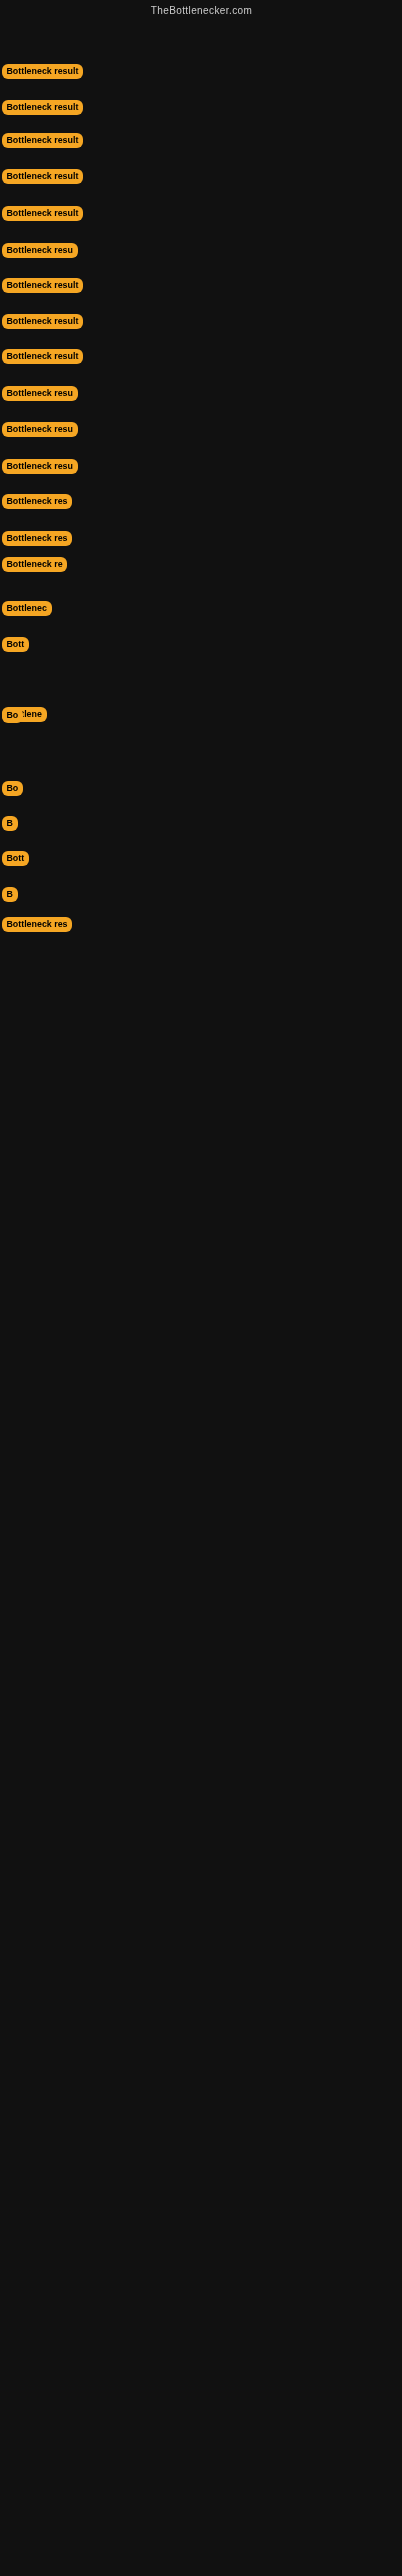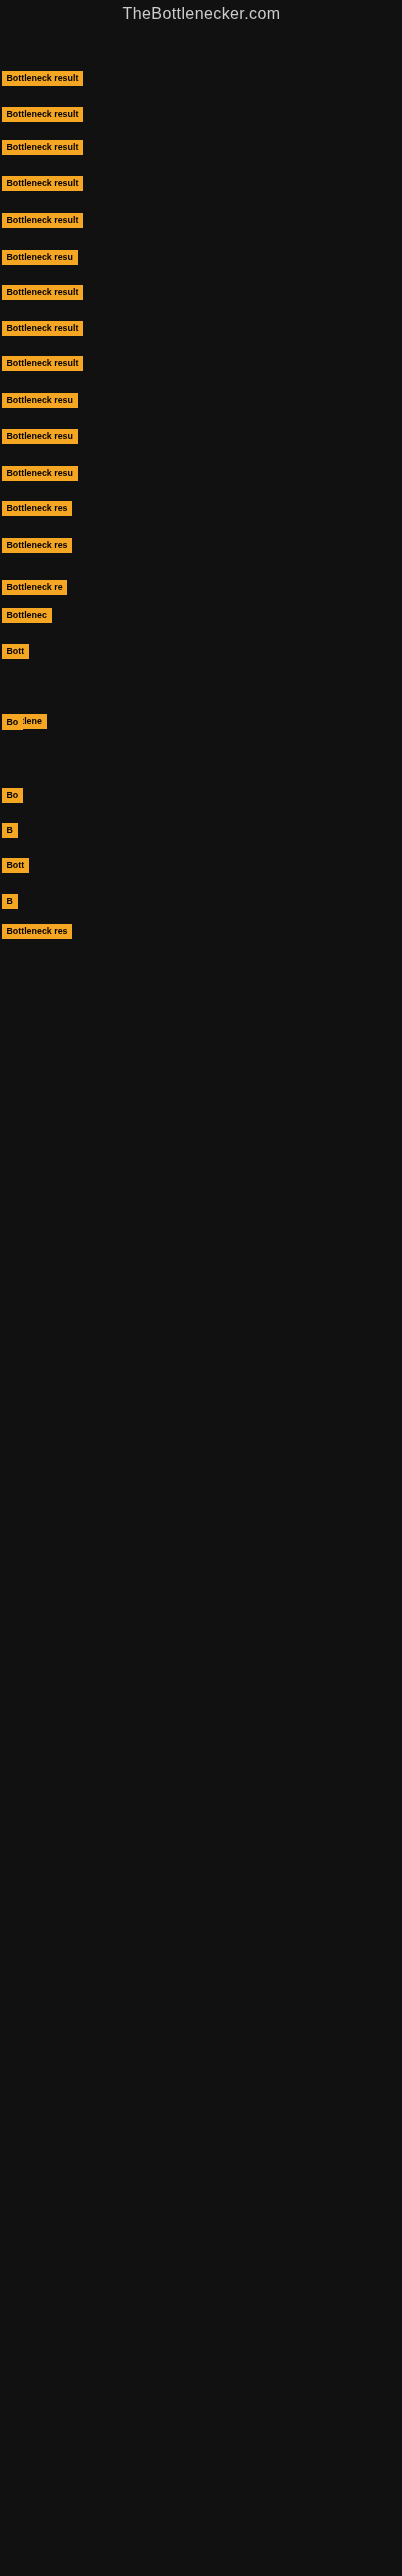--- a/index.html
+++ b/index.html
@@ -7,31 +7,31 @@
       background: #111;
       width: 403px;
       min-height: 2576px;
       font-family: Arial, sans-serif;
       position: relative;
       overflow-x: hidden;
     }
     .site-title {
       text-align: center;
       color: #ccc;
-      font-size: 16px;
+      font-size: 10px;
       padding: 4.8px 0 3.2px 0;
       letter-spacing: 0.4px;
     }
     .bottleneck-badge {
       background: #f5a623;
       color: #000;
       font-size: 8.9px;
       font-weight: bold;
       padding: 2.4px 4.8px;
-      border-radius: 0;
+      border-radius: 6px;
       display: inline-block;
       white-space: nowrap;
       position: absolute;
       left: 1.6px;
     }
   </style>
 </head>
 <body>
 
 <div class="site-title">TheBottlenecker.com</div>
@@ -44,21 +44,21 @@
     <div class="bottleneck-badge" style="top: 187px; max-width: 105px;">Bottleneck result</div>
     <div class="bottleneck-badge" style="top: 224px; max-width: 95px;">Bottleneck resu</div>
     <div class="bottleneck-badge" style="top: 259px; max-width: 105px;">Bottleneck result</div>
     <div class="bottleneck-badge" style="top: 295px; max-width: 105px;">Bottleneck result</div>
     <div class="bottleneck-badge" style="top: 330px; max-width: 105px;">Bottleneck result</div>
     <div class="bottleneck-badge" style="top: 367px; max-width: 95px;">Bottleneck resu</div>
     <div class="bottleneck-badge" style="top: 403px; max-width: 95px;">Bottleneck resu</div>
     <div class="bottleneck-badge" style="top: 440px; max-width: 95px;">Bottleneck resu</div>
     <div class="bottleneck-badge" style="top: 475px; max-width: 90px;">Bottleneck res</div>
     <div class="bottleneck-badge" style="top: 512px; max-width: 90px;">Bottleneck res</div>
-    <div class="bottleneck-badge" style="top: 554px; max-width: 81px;">Bottleneck re</div>
+    <div class="bottleneck-badge" style="top: 538px; max-width: 81px;">Bottleneck re</div>
     <div class="bottleneck-badge" style="top: 582px; max-width: 68px;">Bottlenec</div>
     <div class="bottleneck-badge" style="top: 618px; max-width: 47px;">Bott</div>
     <div class="bottleneck-badge" style="top: 688px; max-width: 63px;">Bottlene</div>
     <div class="bottleneck-badge" style="top: 689px; max-width: 35px;">Bo</div>
     <div class="bottleneck-badge" style="top: 762px; max-width: 35px;">Bo</div>
     <div class="bottleneck-badge" style="top: 797px; max-width: 27px;">B</div>
     <div class="bottleneck-badge" style="top: 832px; max-width: 47px;">Bott</div>
     <div class="bottleneck-badge" style="top: 868px; max-width: 27px;">B</div>
     <div class="bottleneck-badge" style="top: 898px; max-width: 95px;">Bottleneck res</div>
   </div>

